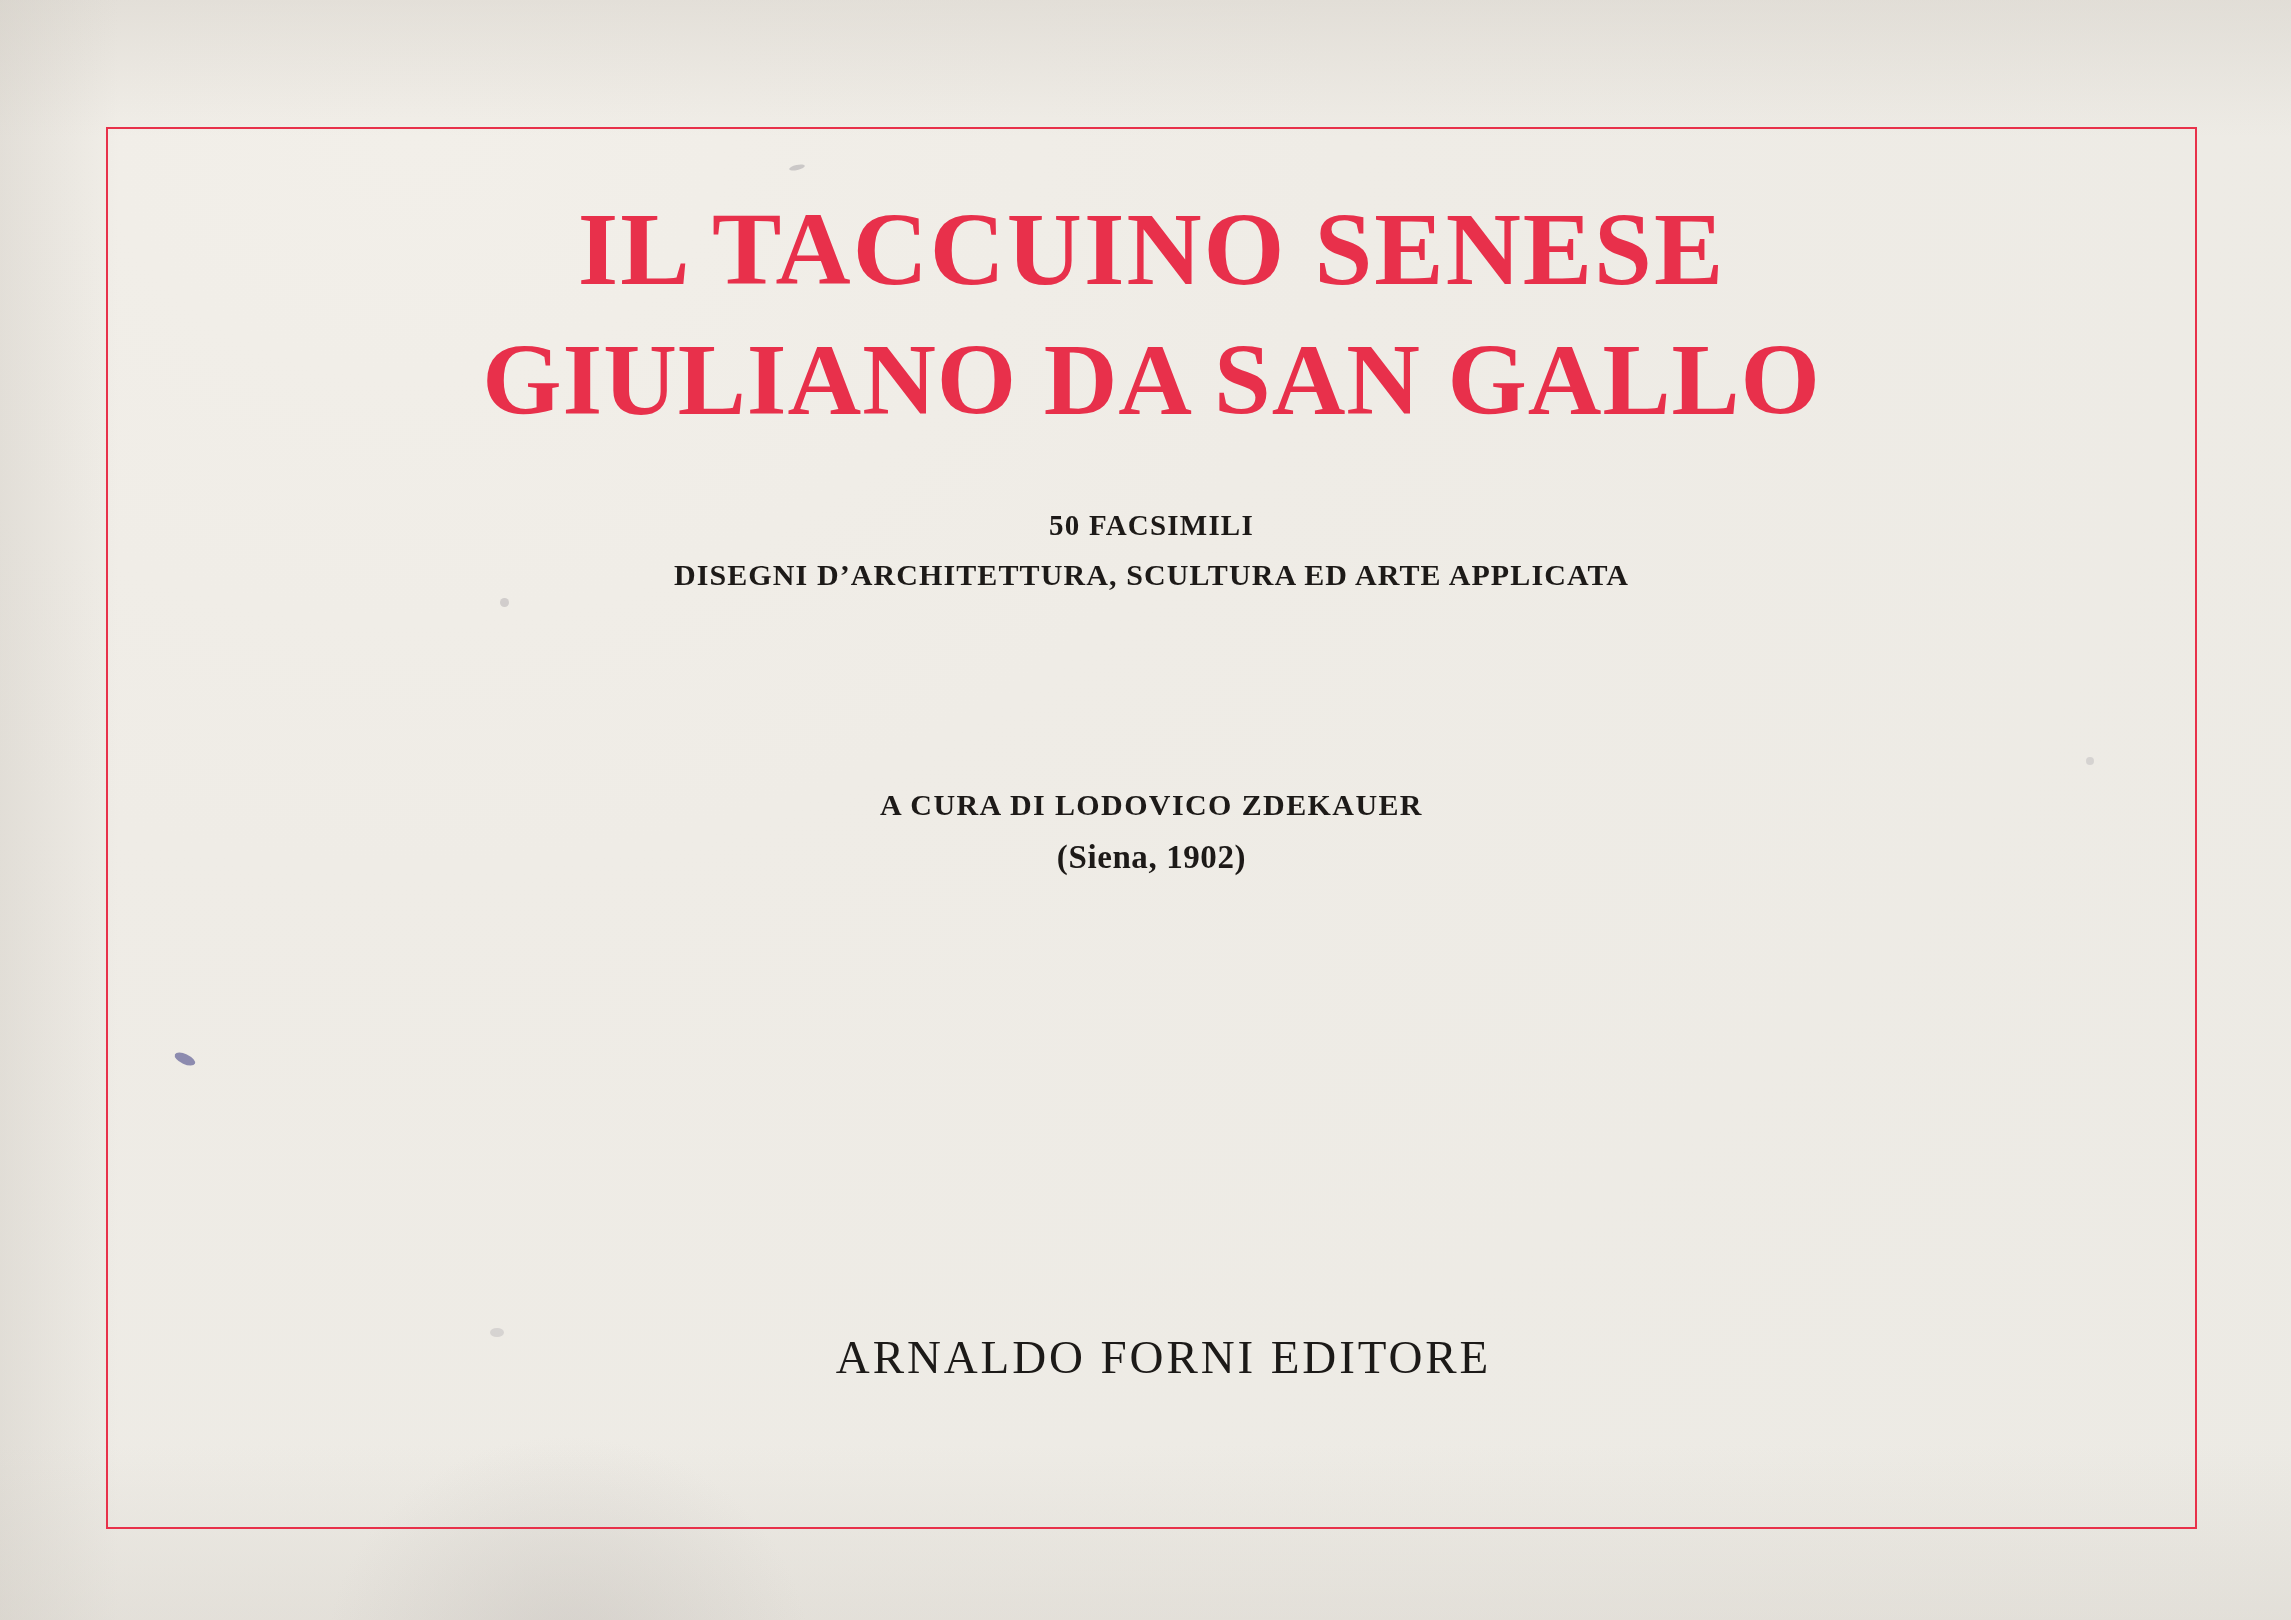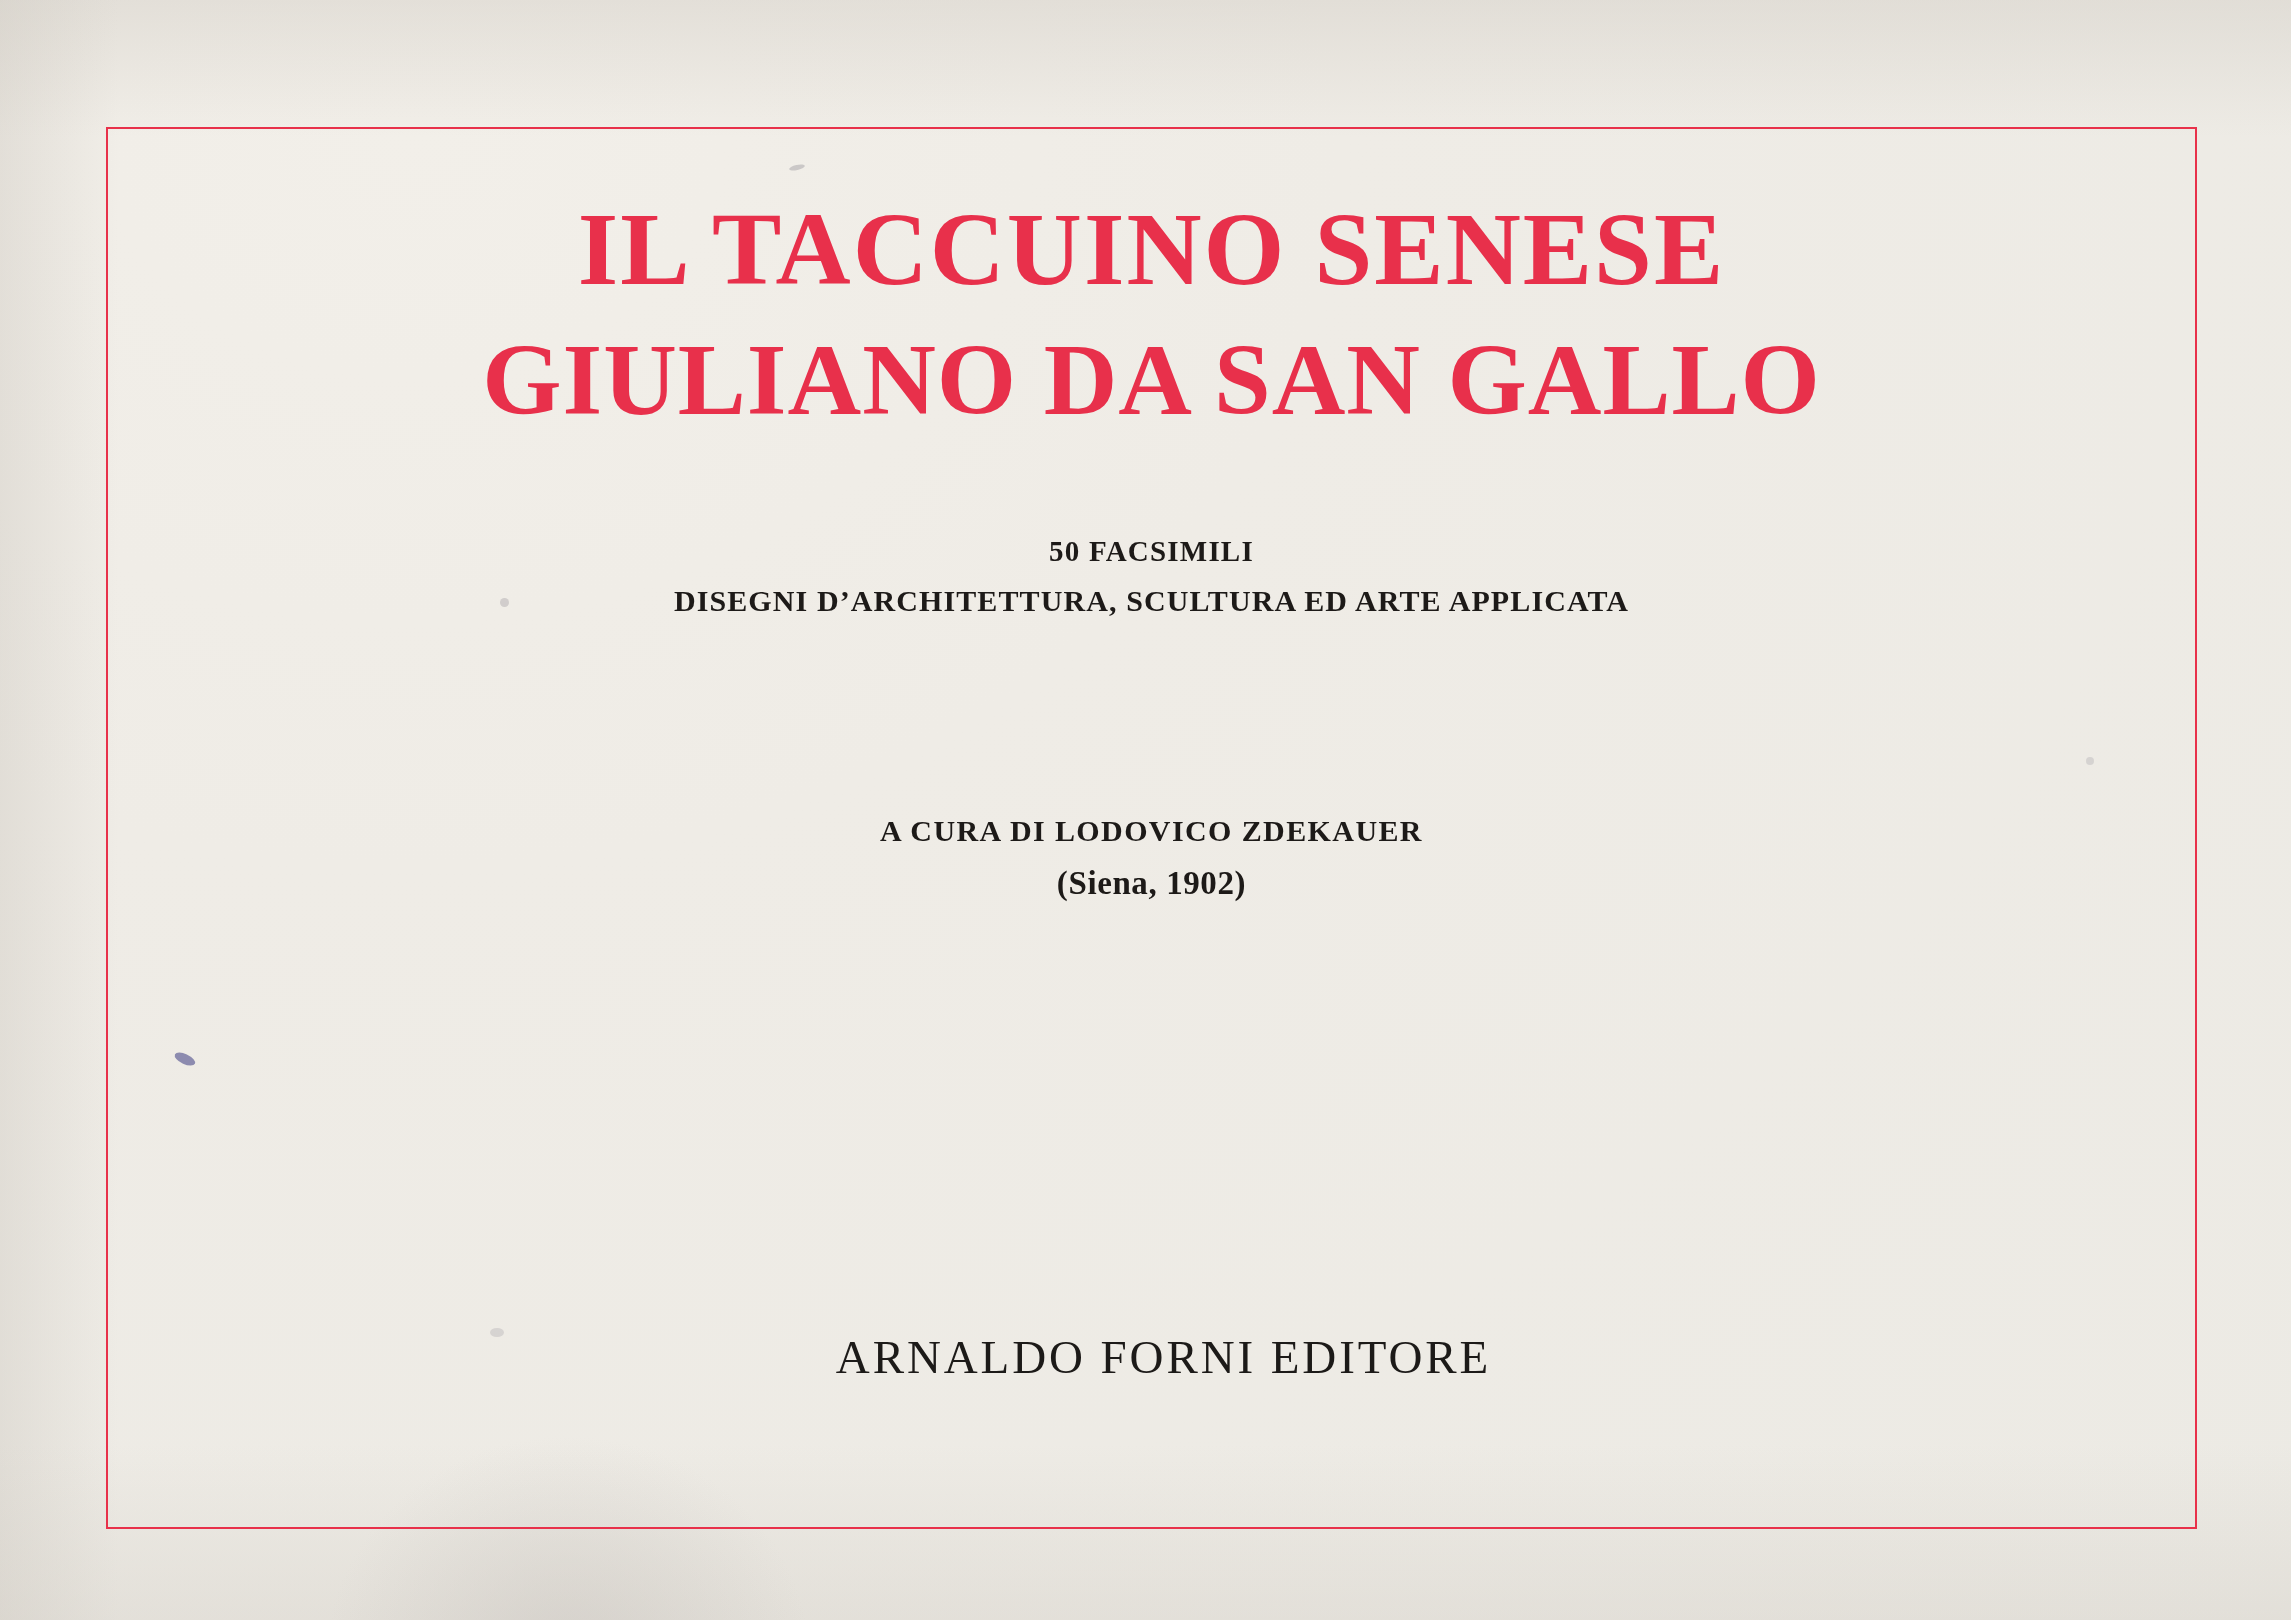--- a/index.html
+++ b/index.html
@@ -95,21 +95,21 @@
     line-height: 1.05;
     margin-top: 24px;
     white-space: nowrap;
   }
 
   .subtitle-1 {
     color: #1d1a18;
     font-weight: bold;
     font-size: 29px;
     letter-spacing: 1.2px;
-    margin-top: 102px;
+    margin-top: 76px;
   }
 
   .subtitle-2 {
     color: #1d1a18;
     font-weight: bold;
     font-size: 30px;
     letter-spacing: 1.1px;
     margin-top: 15.7px;
     text-align: center;
   }

